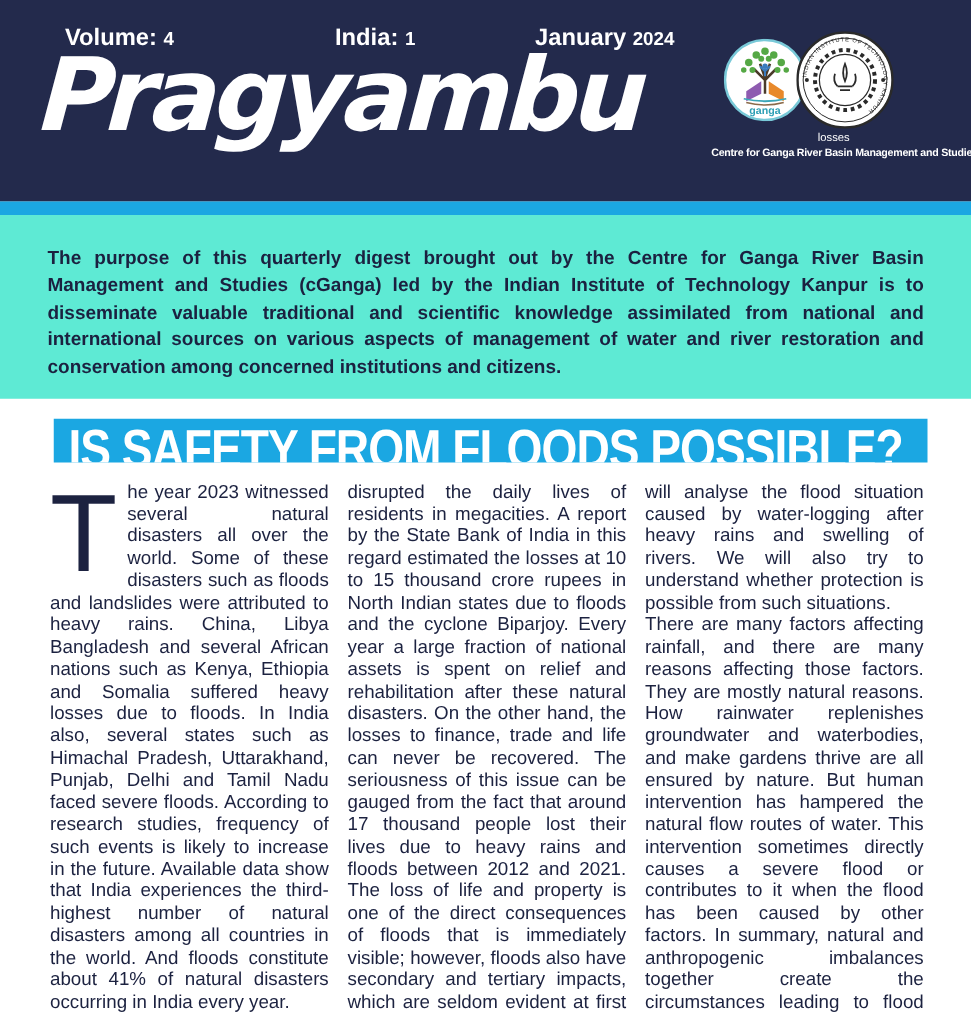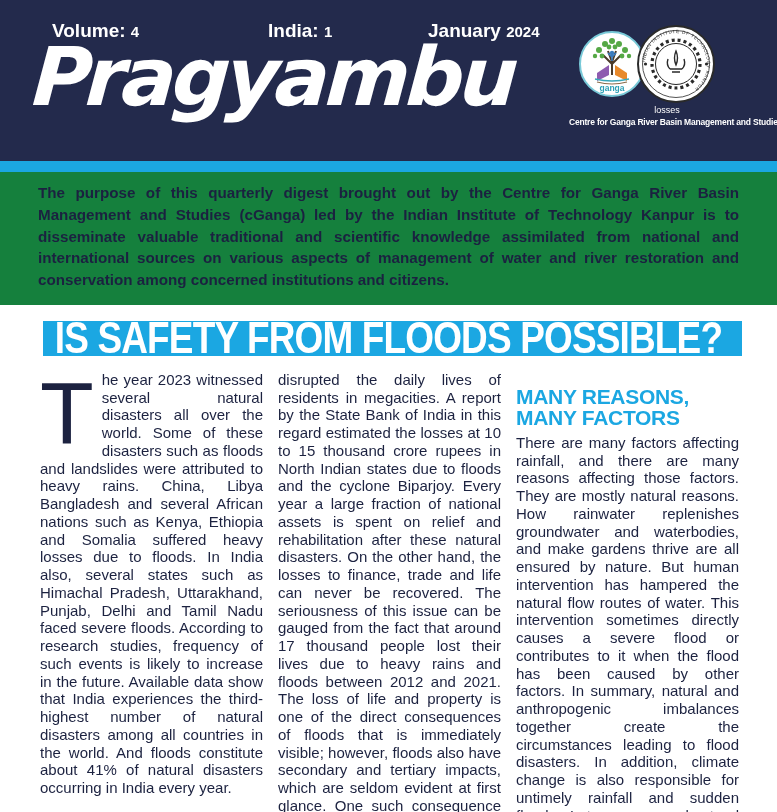--- a/index.html
+++ b/index.html
@@ -21,29 +21,29 @@
     transform:skewX(-4deg);transform-origin:left bottom;white-space:nowrap;
   }
   .branding{position:absolute;right:12px;top:24px;width:196px;text-align:center;}
   .logo-row{position:relative;height:80px;}
   .logo-cganga{position:absolute;left:10px;top:7px;}
   .logo-iitk{position:absolute;left:68px;top:1px;}
   .org-short{font-size:9px;margin-top:1px;}
   .org-full{font-size:8.5px;font-weight:bold;letter-spacing:-0.2px;white-space:nowrap;margin-top:2px;}
   
   .strip{height:11px;background:#1ba7e2;}
-  .purpose{background:#15803d;padding:10px 38px 14px 38px;}
+  .purpose{background:#5eead4;padding:24px 38px 14px 38px;}
   .purpose p{
     margin:0;font-weight:bold;font-size:15.2px;line-height:21.8px;
     text-align:justify;color:#1b2140;
   }
   
   .banner{
     margin:16px 35px 15px 43px;height:35px;background:#1ba7e2;color:#ffffff;
-    display:flex;align-items:center;overflow:hidden;
+    display:flex;overflow:hidden;
   }
   .banner .headline{
     font-weight:bold;font-size:44px;letter-spacing:-1px;white-space:nowrap;
     transform:scaleX(0.84);transform-origin:left center;padding-left:14px;
   }
   
   .columns{
     margin:0 38px 0 40px;display:flex;gap:15px;height:467px;overflow:hidden;
     color:#1c2240;font-size:15px;line-height:17.75px;text-align:justify;
   }
@@ -156,18 +156,18 @@
         <span>he year 2023 witnessed several natural disasters all over the world. Some of these disasters such as floods and landslides were attributed to heavy rains. China, Libya Bangladesh and several African nations such as Kenya, Ethiopia and Somalia suffered heavy losses due to floods. In India also, several states such as Himachal Pradesh, Uttarakhand, Punjab, Delhi and Tamil Nadu faced severe floods. According to research studies, frequency of such events is likely to increase in the future. Available data show that India experiences the third-highest number of natural disasters among all countries in the world. And floods constitute about 41% of natural disasters occurring in India every year.</span>
       </p>
 
     </div>
 
     <div class="col">
       <p>disrupted the daily lives of residents in megacities. A report by the State Bank of India in this regard estimated the losses at 10 to 15 thousand crore rupees in North Indian states due to floods and the cyclone Biparjoy. Every year a large fraction of national assets is spent on relief and rehabilitation after these natural disasters. On the other hand, the losses to finance, trade and life can never be recovered. The seriousness of this issue can be gauged from the fact that around 17 thousand people lost their lives due to heavy rains and floods between 2012 and 2021. The loss of life and property is one of the direct consequences of floods that is immediately visible; however, floods also have secondary and tertiary impacts, which are seldom evident at first glance. One such consequence is the change in the size of rivers and on river nutrients. Due to these factors, the habitats of aquatic creatures get destroyed, which eventually affect the aquatic and land ecosystems as well</p>
     </div>
 
     <div class="col">
-      <p class="subhead">MANY REASONS, MANY FACTORS</p>
+      <p>will analyse the flood situation caused by water-logging after heavy rains and swelling of rivers. We will also try to understand whether protection is possible from such situations.</p>
       <p>There are many factors affecting rainfall, and there are many reasons affecting those factors. They are mostly natural reasons. How rainwater replenishes groundwater and waterbodies, and make gardens thrive are all ensured by nature. But human intervention has hampered the natural flow routes of water. This intervention sometimes directly causes a severe flood or contributes to it when the flood has been caused by other factors. In summary, natural and anthropogenic imbalances together create the circumstances leading to flood disasters. In addition, climate change is also responsible for untimely rainfall and sudden floods. Let us now understand these</p>
     </div>
 
   </section>
 </div>
 
 </body></html>

